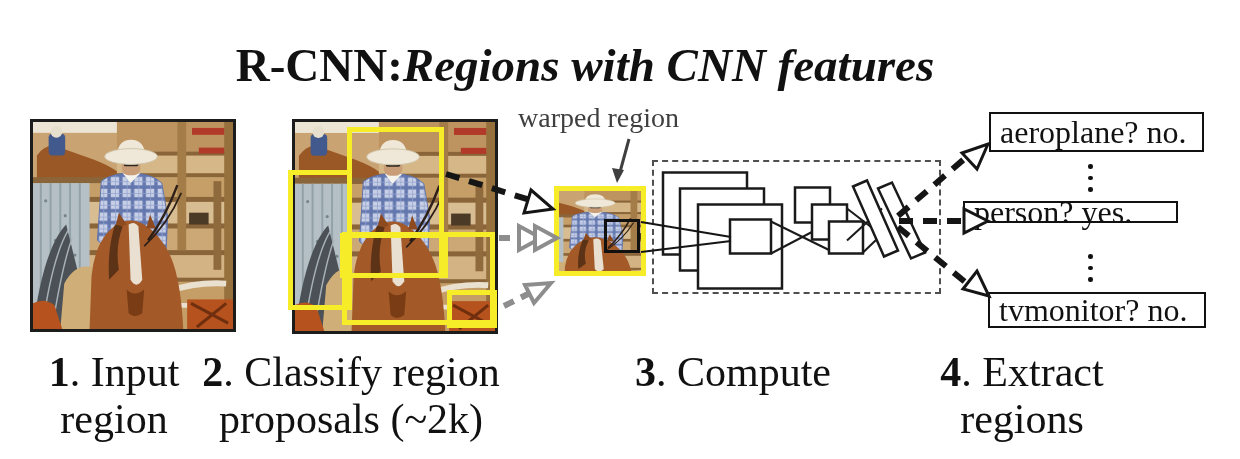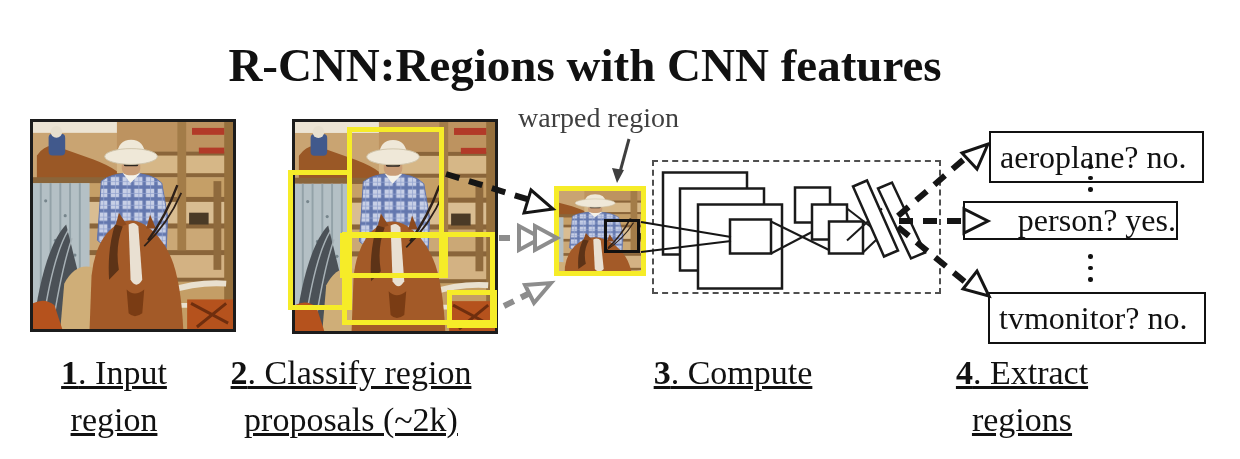--- a/index.html
+++ b/index.html
@@ -6,21 +6,21 @@
   .canvas {
     position:relative; width:1240px; height:459px; background:#ffffff;
     font-family:"Liberation Serif", serif; color:#151515; overflow:hidden;
   }
   
   .title {
     position:absolute; left:-35px; top:38px; width:1240px; text-align:center;
     font-size:47px; font-weight:bold; color:#111; white-space:nowrap;
   }
   .title .tp { margin-right:0; }
-  .title .em { }
+  .title .em { font-style:italic; }
 
   
   .photo { position:absolute; border:3px solid #1c1c1c; overflow:visible; background:#c8a672; }
   #photo1 { left:30px;  top:119px; width:200px; height:207px; }
   #photo2 { left:292px; top:119px; width:200px; height:209px; }
   svg.scene { position:absolute; left:0; top:0; width:100%; height:100%; display:block; }
   .prop { position:absolute; border:5px solid var(--proposal-box,#f6ec28); box-sizing:border-box; }
 
   
   #warped {
@@ -48,31 +48,31 @@
   }
   .cnn-shape { fill:#fff; stroke:#1a1a1a; stroke-width:2.5; }
   .cnn-line  { fill:none; stroke:#1a1a1a; stroke-width:2; }
 
   
   .cls {
     position:absolute; border:2px solid #111; box-sizing:border-box;
     display:flex; align-items:center; padding-left:9px;
     font-size:32px; color:#111; background:#fff; white-space:nowrap;
   }
-  #cls0 { left:989px; top:112px; width:215px; height:52px;margin-top:19px; }
-  #cls1 { left:963px; top:201px; width:215px; height:39px;justify-content:flex-end; }
-  #cls2 { left:988px; top:292px; width:218px; height:52px; }
+  #cls0 { left:989px; top:112px; width:215px; height:40px; }
+  #cls1 { left:963px; top:201px; width:215px; height:22px; }
+  #cls2 { left:988px; top:292px; width:218px; height:36px; }
   .dots { position:absolute; left:1088px; display:flex; flex-direction:column; gap:7px; }
   .dots i { width:4.5px; height:4.5px; background:#111; border-radius:50%; }
   #dots1 { top:164px; } #dots2 { top:254px; }
 
   
   .step {
     position:absolute; top:349px; transform:translateX(-50%);
-    text-align:center; font-size:34px; line-height:47px; color:#111; white-space:nowrap;text-decoration:underline;
+    text-align:center; font-size:42px; line-height:47px; color:#111; white-space:nowrap;
   }
   .step b { font-weight:bold; }
   #step1 { left:114px; } #step2 { left:351px; } #step3 { left:733px; } #step4 { left:1022px; }
 
   
   #overlay { position:absolute; left:0; top:0; width:1240px; height:459px; pointer-events:none; }
   .rf-line    { stroke:#151515; stroke-width:2; fill:none; }
   .dash-black { stroke:#151515; stroke-width:6; stroke-dasharray:14 10; fill:none; }
   .dash-gray  { stroke:var(--arrow-gray,#8d8d8d); stroke-width:6; stroke-dasharray:11 8; fill:none; }
   .head-black { fill:#fff; stroke:#151515; stroke-width:3; }

